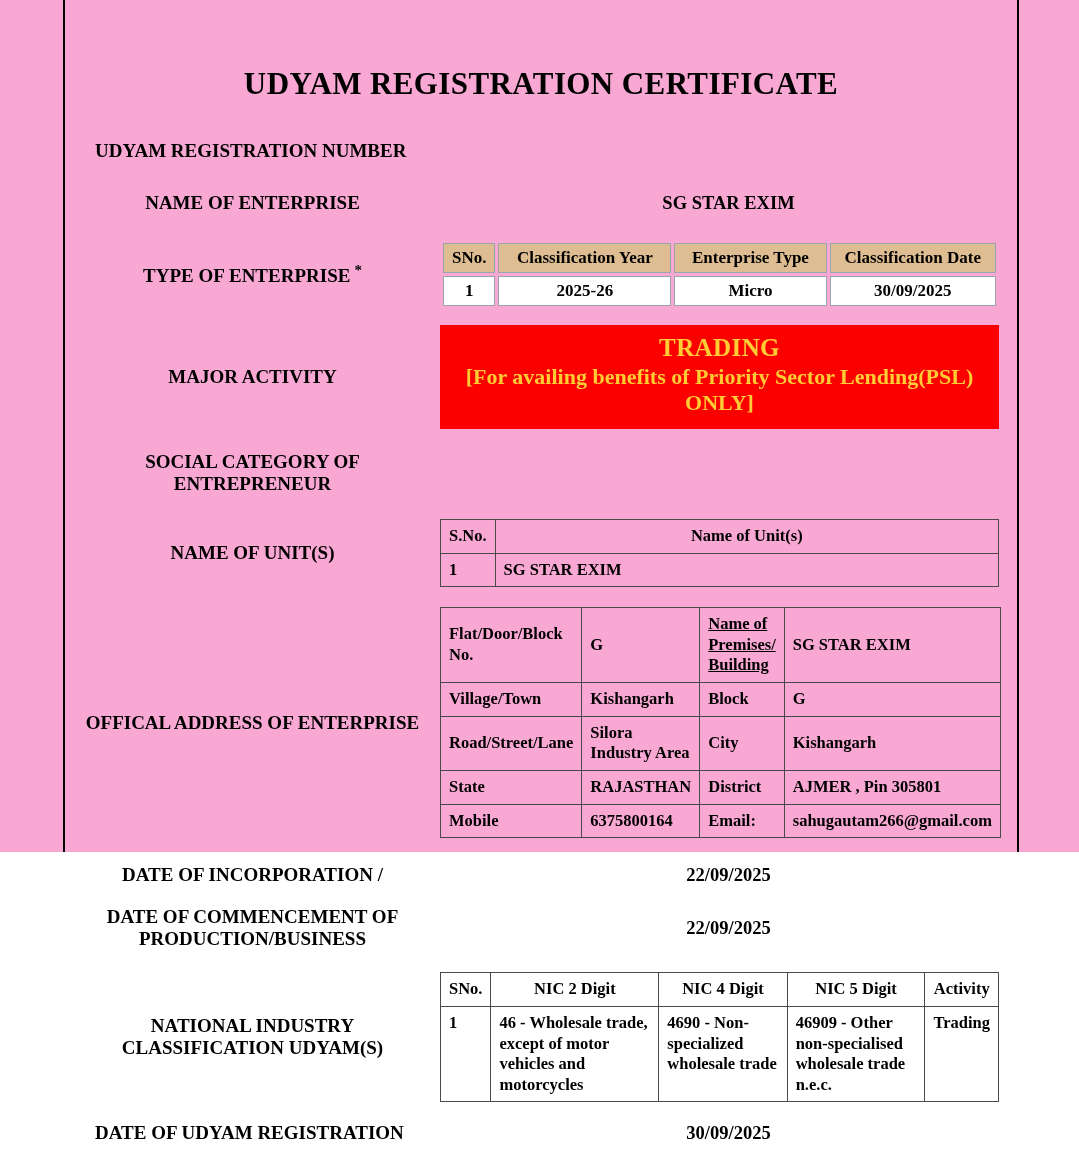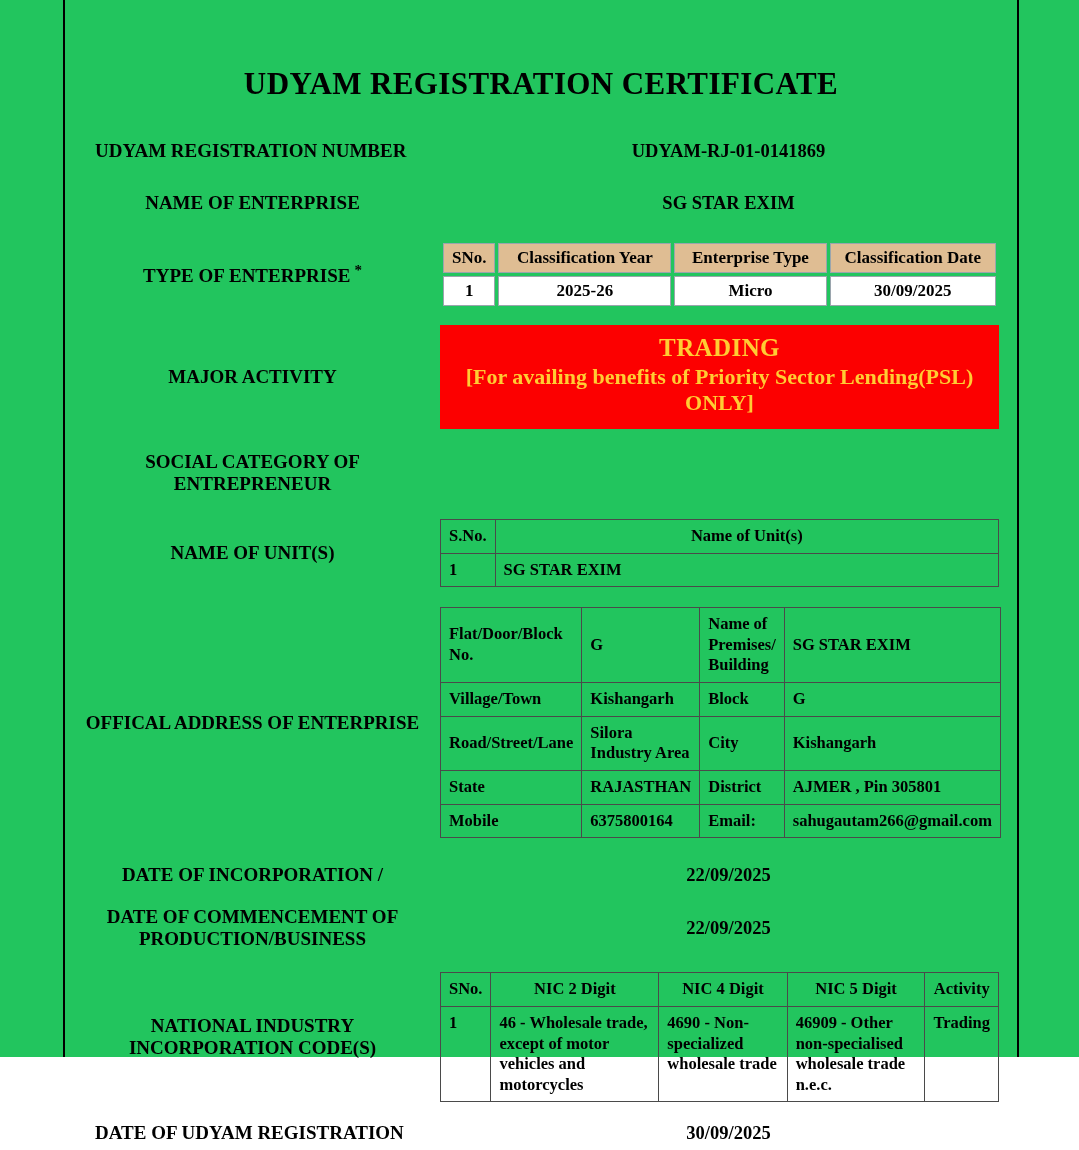--- a/index.html
+++ b/index.html
@@ -10,23 +10,23 @@
   body {
     width: 1079px;
     height: 1150px;
     font-family: "Liberation Serif", serif;
     color: #000000;
     overflow: hidden;
   }
   .page {
     position: relative;
     width: 1079px;
-    height: 1057px;
-    box-sizing: border-box;
-    background: #22c55e;
+    height: 852px;
+    box-sizing: border-box;
+    background: #f9a8d4;
   }
   
   .page-rule-left,
   .page-rule-right {
     position: absolute;
     top: 0;
     bottom: 0;
     width: 2px;
     background: #000000;
   }
@@ -167,21 +167,20 @@
 
   <div class="page-rule-left"></div>
   <div class="page-rule-right"></div>
 
   <div class="content">
 
     <div class="cert-title">UDYAM REGISTRATION CERTIFICATE</div>
 
     <div class="row mt-38">
       <div class="row-label" style="text-align:left; padding-left:30px;">UDYAM REGISTRATION NUMBER</div>
-      <div class="row-value">UDYAM-RJ-01-0141869</div>
     </div>
 
     <div class="row mt-30">
       <div class="row-label">NAME OF ENTERPRISE</div>
       <div class="row-value">SG STAR EXIM</div>
     </div>
 
     <div class="row mt-26">
       <div class="row-label">
         <span>TYPE OF ENTERPRISE</span><span class="sup-star">*</span>
@@ -246,21 +245,21 @@
     </div>
 
     <div class="row mt-20">
       <div class="row-label">OFFICAL ADDRESS OF ENTERPRISE</div>
       <div class="row-value-table">
         <table class="grid">
           <tbody>
             <tr>
               <td style="width:23%;">Flat/Door/Block No.</td>
               <td style="width:22%;">G</td>
-              <td style="width:18%;">Name of Premises/ Building</td>
+              <td style="width:18%;text-decoration:underline;">Name of Premises/ Building</td>
               <td>SG STAR EXIM</td>
             </tr>
             <tr>
               <td>Village/Town</td>
               <td>Kishangarh</td>
               <td>Block</td>
               <td>G</td>
             </tr>
             <tr>
               <td>Road/Street/Lane</td>
@@ -296,21 +295,21 @@
       <div class="row-label">
         <div>DATE OF COMMENCEMENT OF</div>
         <div>PRODUCTION/BUSINESS</div>
       </div>
       <div class="row-value">22/09/2025</div>
     </div>
 
     <div class="row mt-22">
       <div class="row-label">
         <div>NATIONAL INDUSTRY</div>
-        <div>INCORPORATION CODE(S)</div>
+        <div>CLASSIFICATION UDYAM(S)</div>
       </div>
       <div class="row-value-table">
         <table class="grid">
           <thead>
             <tr>
               <th style="width:5%; text-align:left;">SNo.</th>
               <th style="width:32%;">NIC 2 Digit</th>
               <th style="width:24%;">NIC 4 Digit</th>
               <th style="width:26%;">NIC 5 Digit</th>
               <th style="width:13%;">Activity</th>

